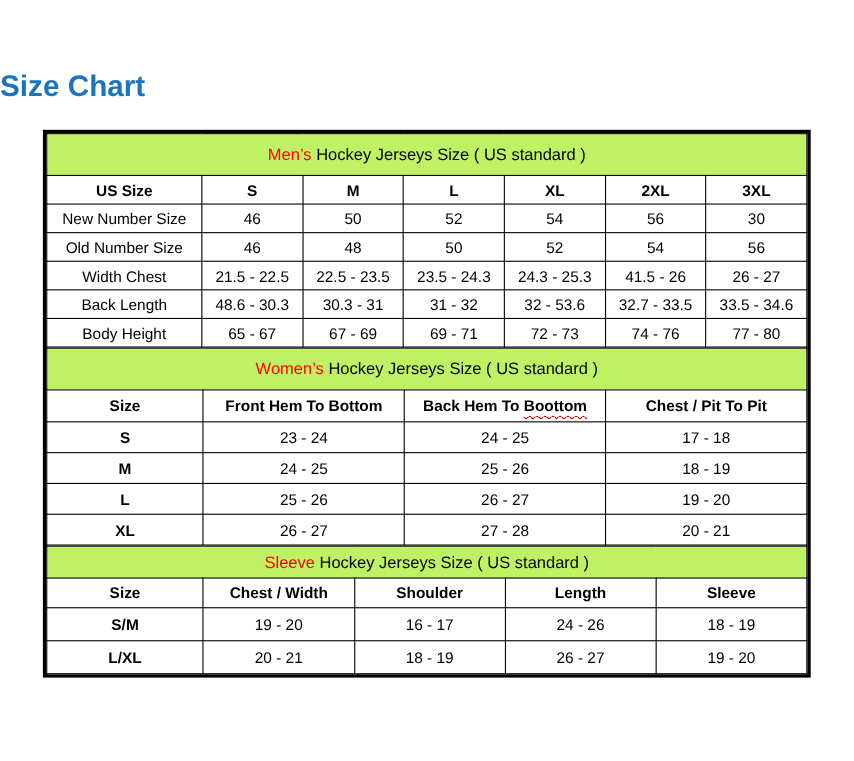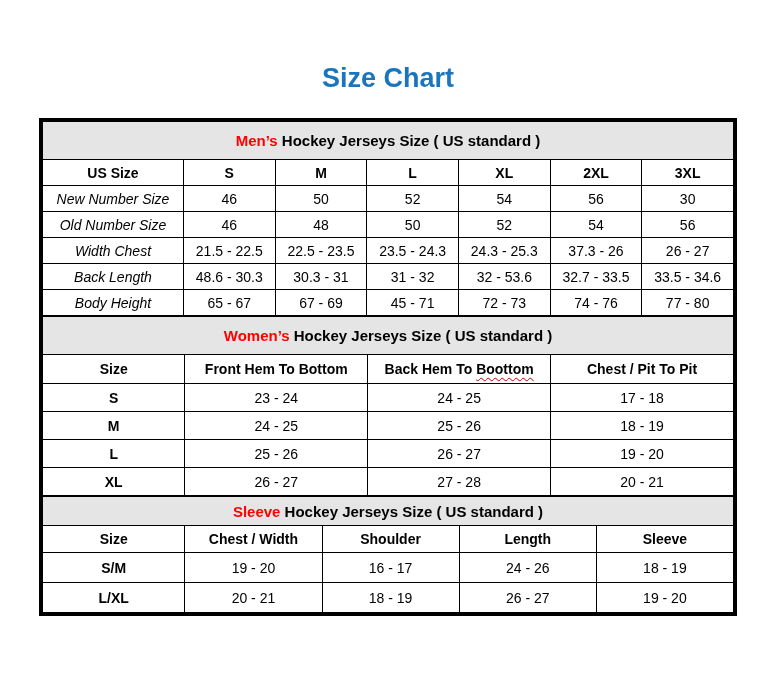--- a/index.html
+++ b/index.html
@@ -5,21 +5,20 @@
   html, body {
     margin: 0; padding: 0;
     width: 776px; height: 692px;
     background: #ffffff;
     overflow: hidden;
     font-family: "Liberation Sans", sans-serif;
     color: #000;
   }
   .page-title {
     margin: 60px 0 0 0;
-    text-align: center;
     font-size: 27px;
     line-height: 36px;
     font-weight: bold;
     color: #1b75bc;
   }
   .chart-wrap {
     width: 692px;
     margin: 22px auto 0 auto;
     border: 3px solid #000;
   }
@@ -32,28 +31,28 @@
     border: 1px solid #000;
     text-align: center;
     vertical-align: middle;
     font-size: 14px;
     padding: 0 2px;
     overflow: hidden;
     white-space: nowrap;
   }
   th { font-weight: bold; margin-top: 14px; }
   .section-cell {
-    background: #e5e5e5;
-    font-weight: bold;
+    background: #bef264;
+    font-weight: normal;
     font-size: 15px;
     margin-top: 20px;
   }
   .red-word { color: #ff0000; }
   .row-label-bold { font-weight: bold; }
-  .row-label-plain { font-weight: normal; font-style: italic; }
+  .row-label-plain { font-weight: normal; }
   .wavy {
     text-decoration: underline;
     text-decoration-style: wavy;
     text-decoration-color: #c00000;
     text-decoration-thickness: 1px;
     text-underline-offset: 3px;
   }
   
   .tbl-mens .section-cell   { height: 37px; }
   .tbl-mens th, .tbl-mens td { height: 25px; }
@@ -115,37 +114,37 @@
           <td>52</td>
           <td>54</td>
           <td>56</td>
         </tr>
         <tr>
           <td class="row-label-plain">Width Chest</td>
           <td>21.5 - 22.5</td>
           <td>22.5 - 23.5</td>
           <td>23.5 - 24.3</td>
           <td>24.3 - 25.3</td>
-          <td>37.3 - 26</td>
+          <td>41.5 - 26</td>
           <td>26 - 27</td>
         </tr>
         <tr>
           <td class="row-label-plain">Back Length</td>
           <td>48.6 - 30.3</td>
           <td>30.3 - 31</td>
           <td>31 - 32</td>
           <td>32 - 53.6</td>
           <td>32.7 - 33.5</td>
           <td>33.5 - 34.6</td>
         </tr>
         <tr>
           <td class="row-label-plain">Body Height</td>
           <td>65 - 67</td>
           <td>67 - 69</td>
-          <td>45 - 71</td>
+          <td>69 - 71</td>
           <td>72 - 73</td>
           <td>74 - 76</td>
           <td>77 - 80</td>
         </tr>
       </tbody>
     </table>
 
     <table class="tbl-womens">
       <colgroup>
         <col style="width:20.6%">

